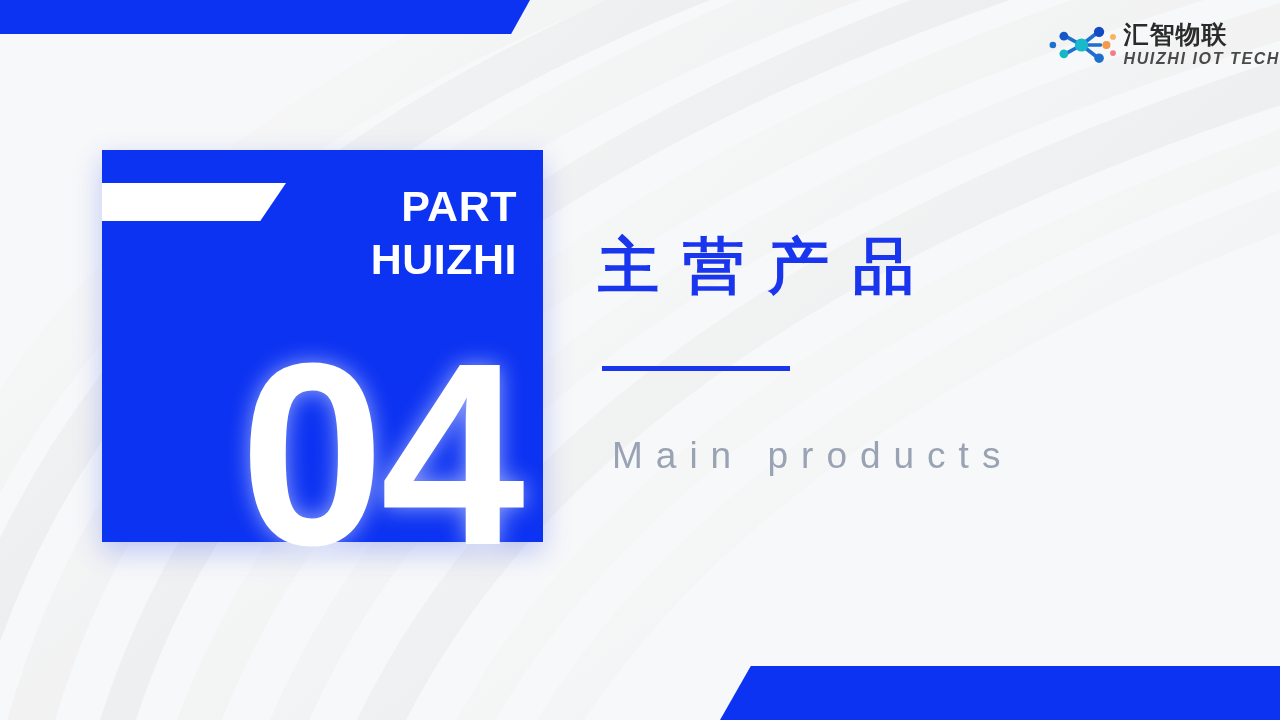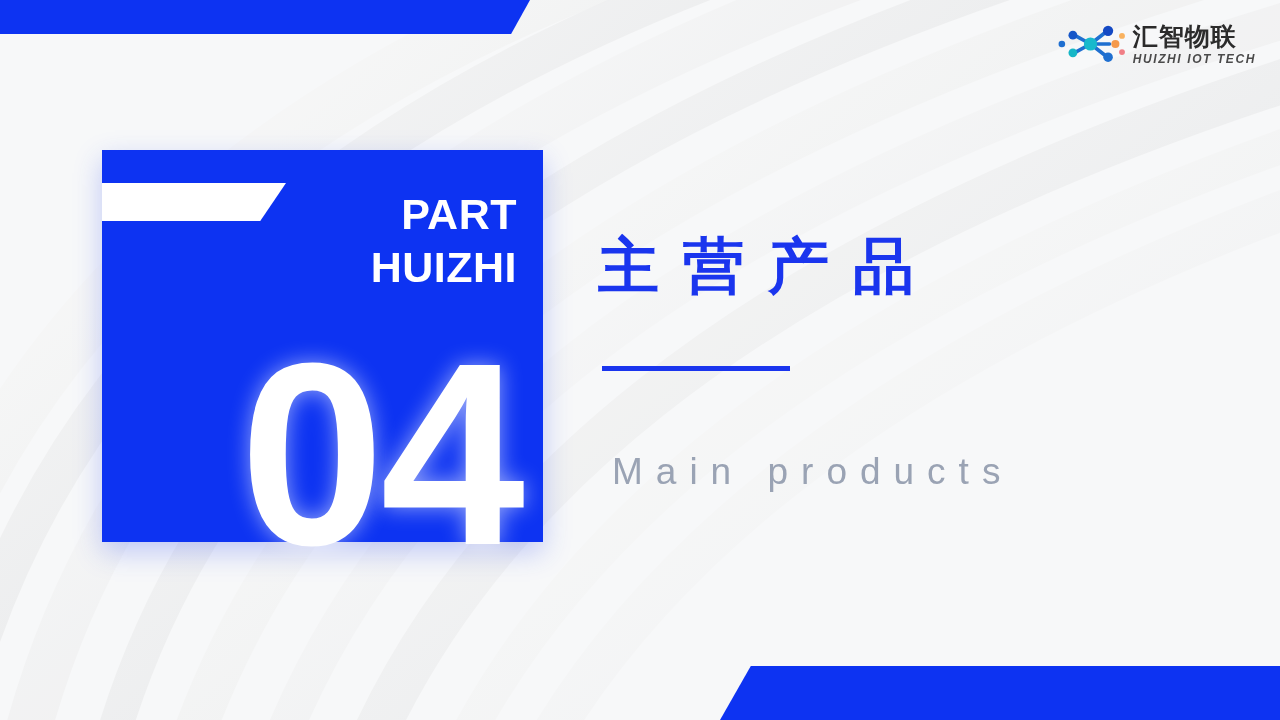--- a/index.html
+++ b/index.html
@@ -74,21 +74,20 @@
     position: absolute;
     right: 26px;
     top: 30px;
     width: 260px;
     text-align: right;
     color: #ffffff;
     font-weight: bold;
     font-size: 43px;
     line-height: 53px;
     letter-spacing: 0.5px;
-    margin-top: 8px;
   }
   .part-label span { display: block; }
   .big-number {
     position: absolute;
     right: 22px;
     bottom: -42px;
     color: #ffffff;
     font-weight: bold;
     font-size: 260px;
     line-height: 260px;
@@ -113,49 +112,49 @@
     position: absolute;
     left: 602px;
     top: 366px;
     width: 188px;
     height: 5px;
     background: #1a35ee;
   }
   .title-en {
     position: absolute;
     left: 612px;
-    top: 448px;
+    top: 432px;
     color: #9aa3b4;
     font-size: 37px;
     line-height: 48px;
     letter-spacing: 13px;
     white-space: nowrap;
   }
 
   
   .logo {
     position: absolute;
-    right: 24px;
+    right: 0;
     top: 22px;
     display: flex;
     align-items: center;
     gap: 7px;
   }
   .logo-mark { width: 74px; height: 44px; display: block; }
   .logo-text { display: flex; flex-direction: column; line-height: 1; }
   .logo-cn {
     font-size: 25px;
     font-weight: bold;
     color: #2b2b2b;
     letter-spacing: 1px;
     font-family: "DejaVu Sans", "Liberation Sans", sans-serif;
   }
   .logo-en {
     margin-top: 4px;
-    font-size: 12px;
+    font-size: 16px;
     font-style: italic;
     font-weight: bold;
     color: #4a4a4a;
     letter-spacing: 1.6px;
   }
 </style>
 </head>
 <body>
 
 <div id="slide">

